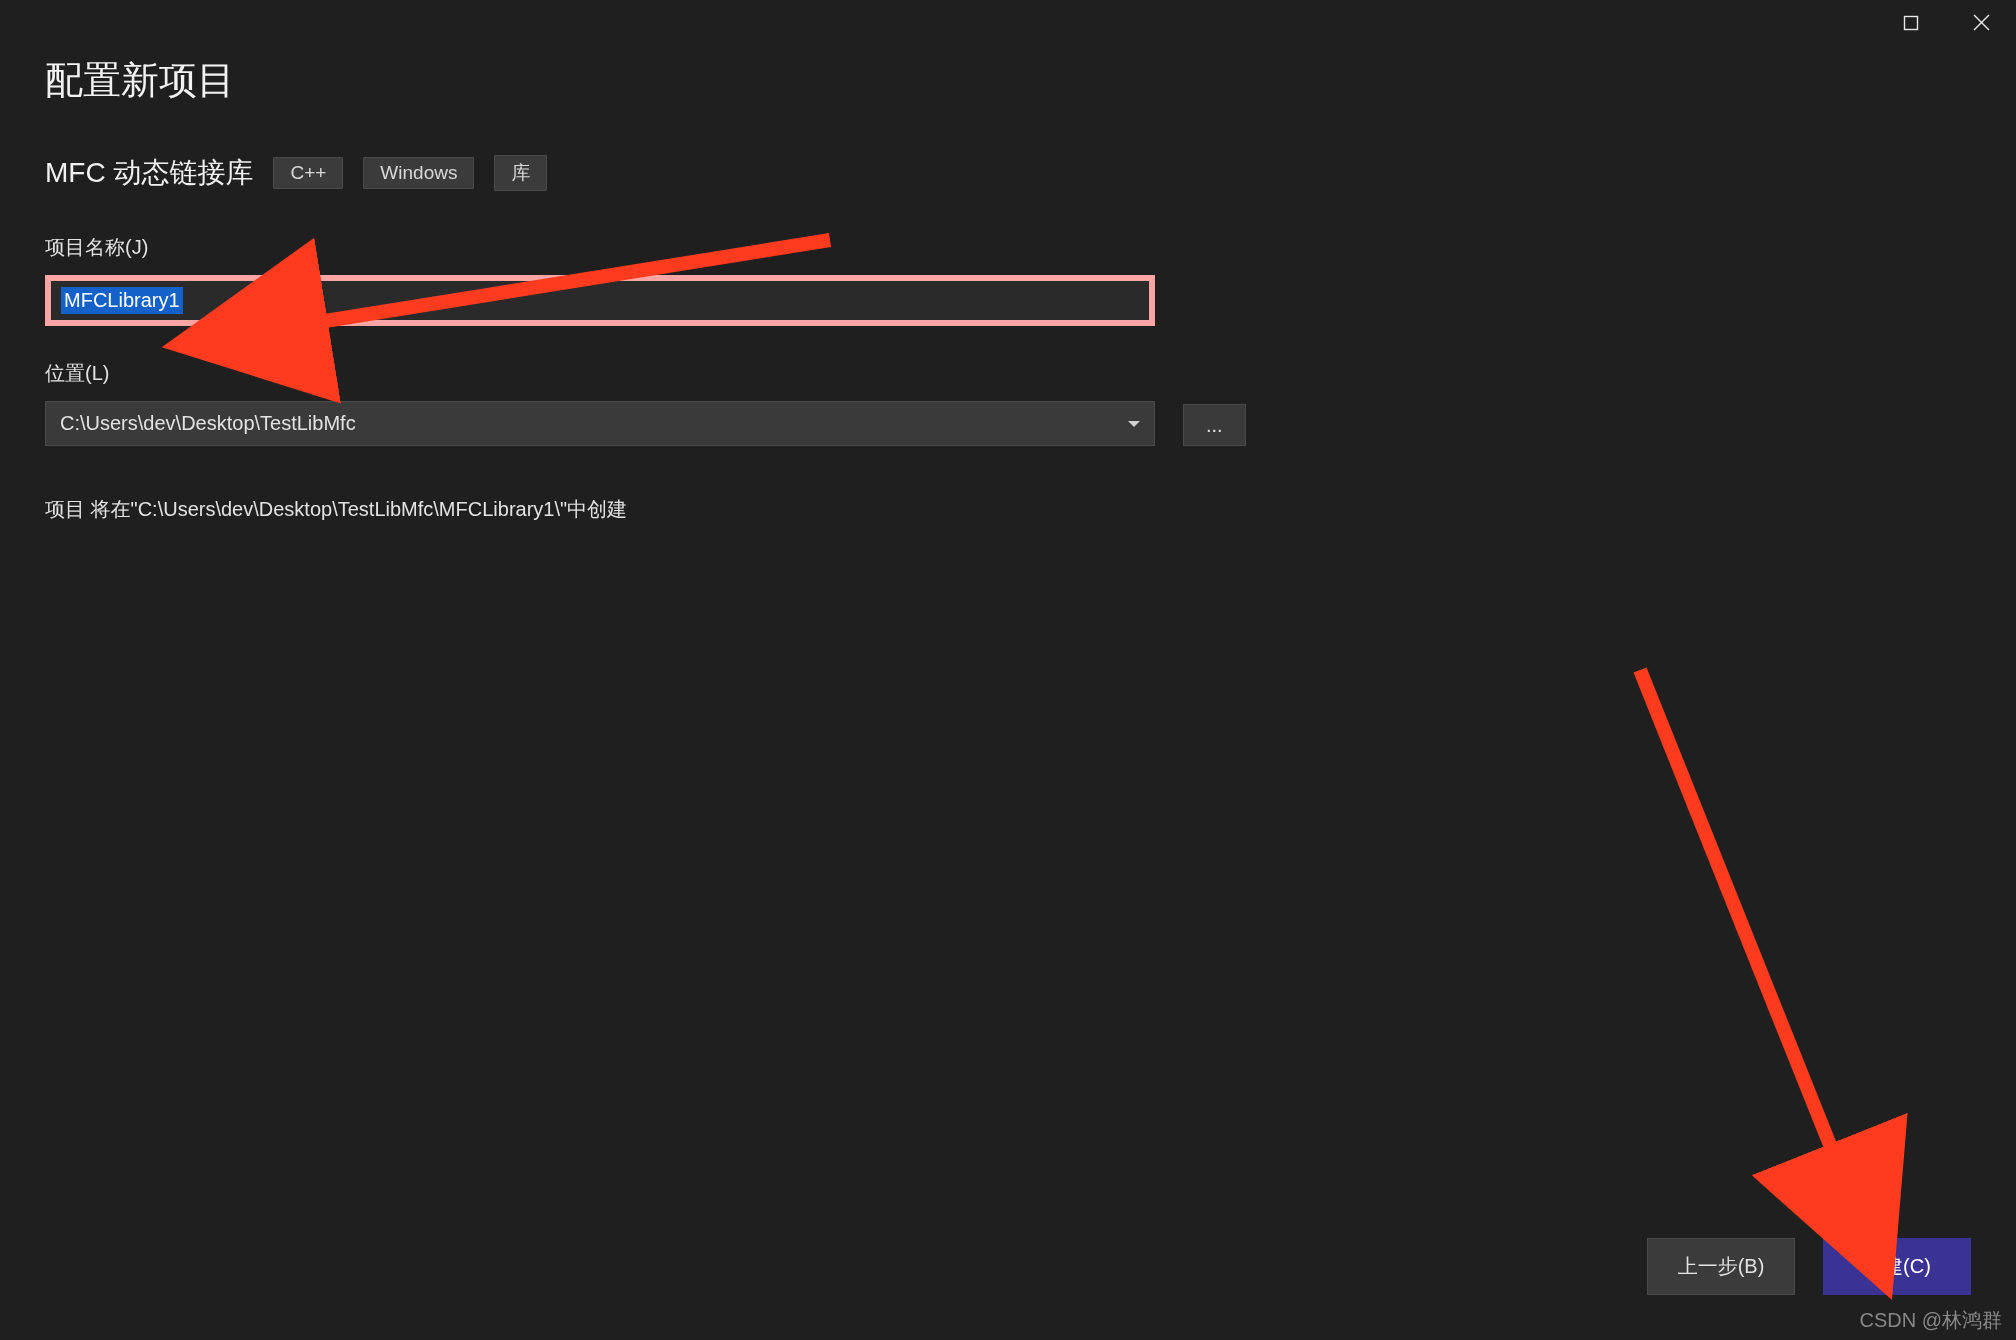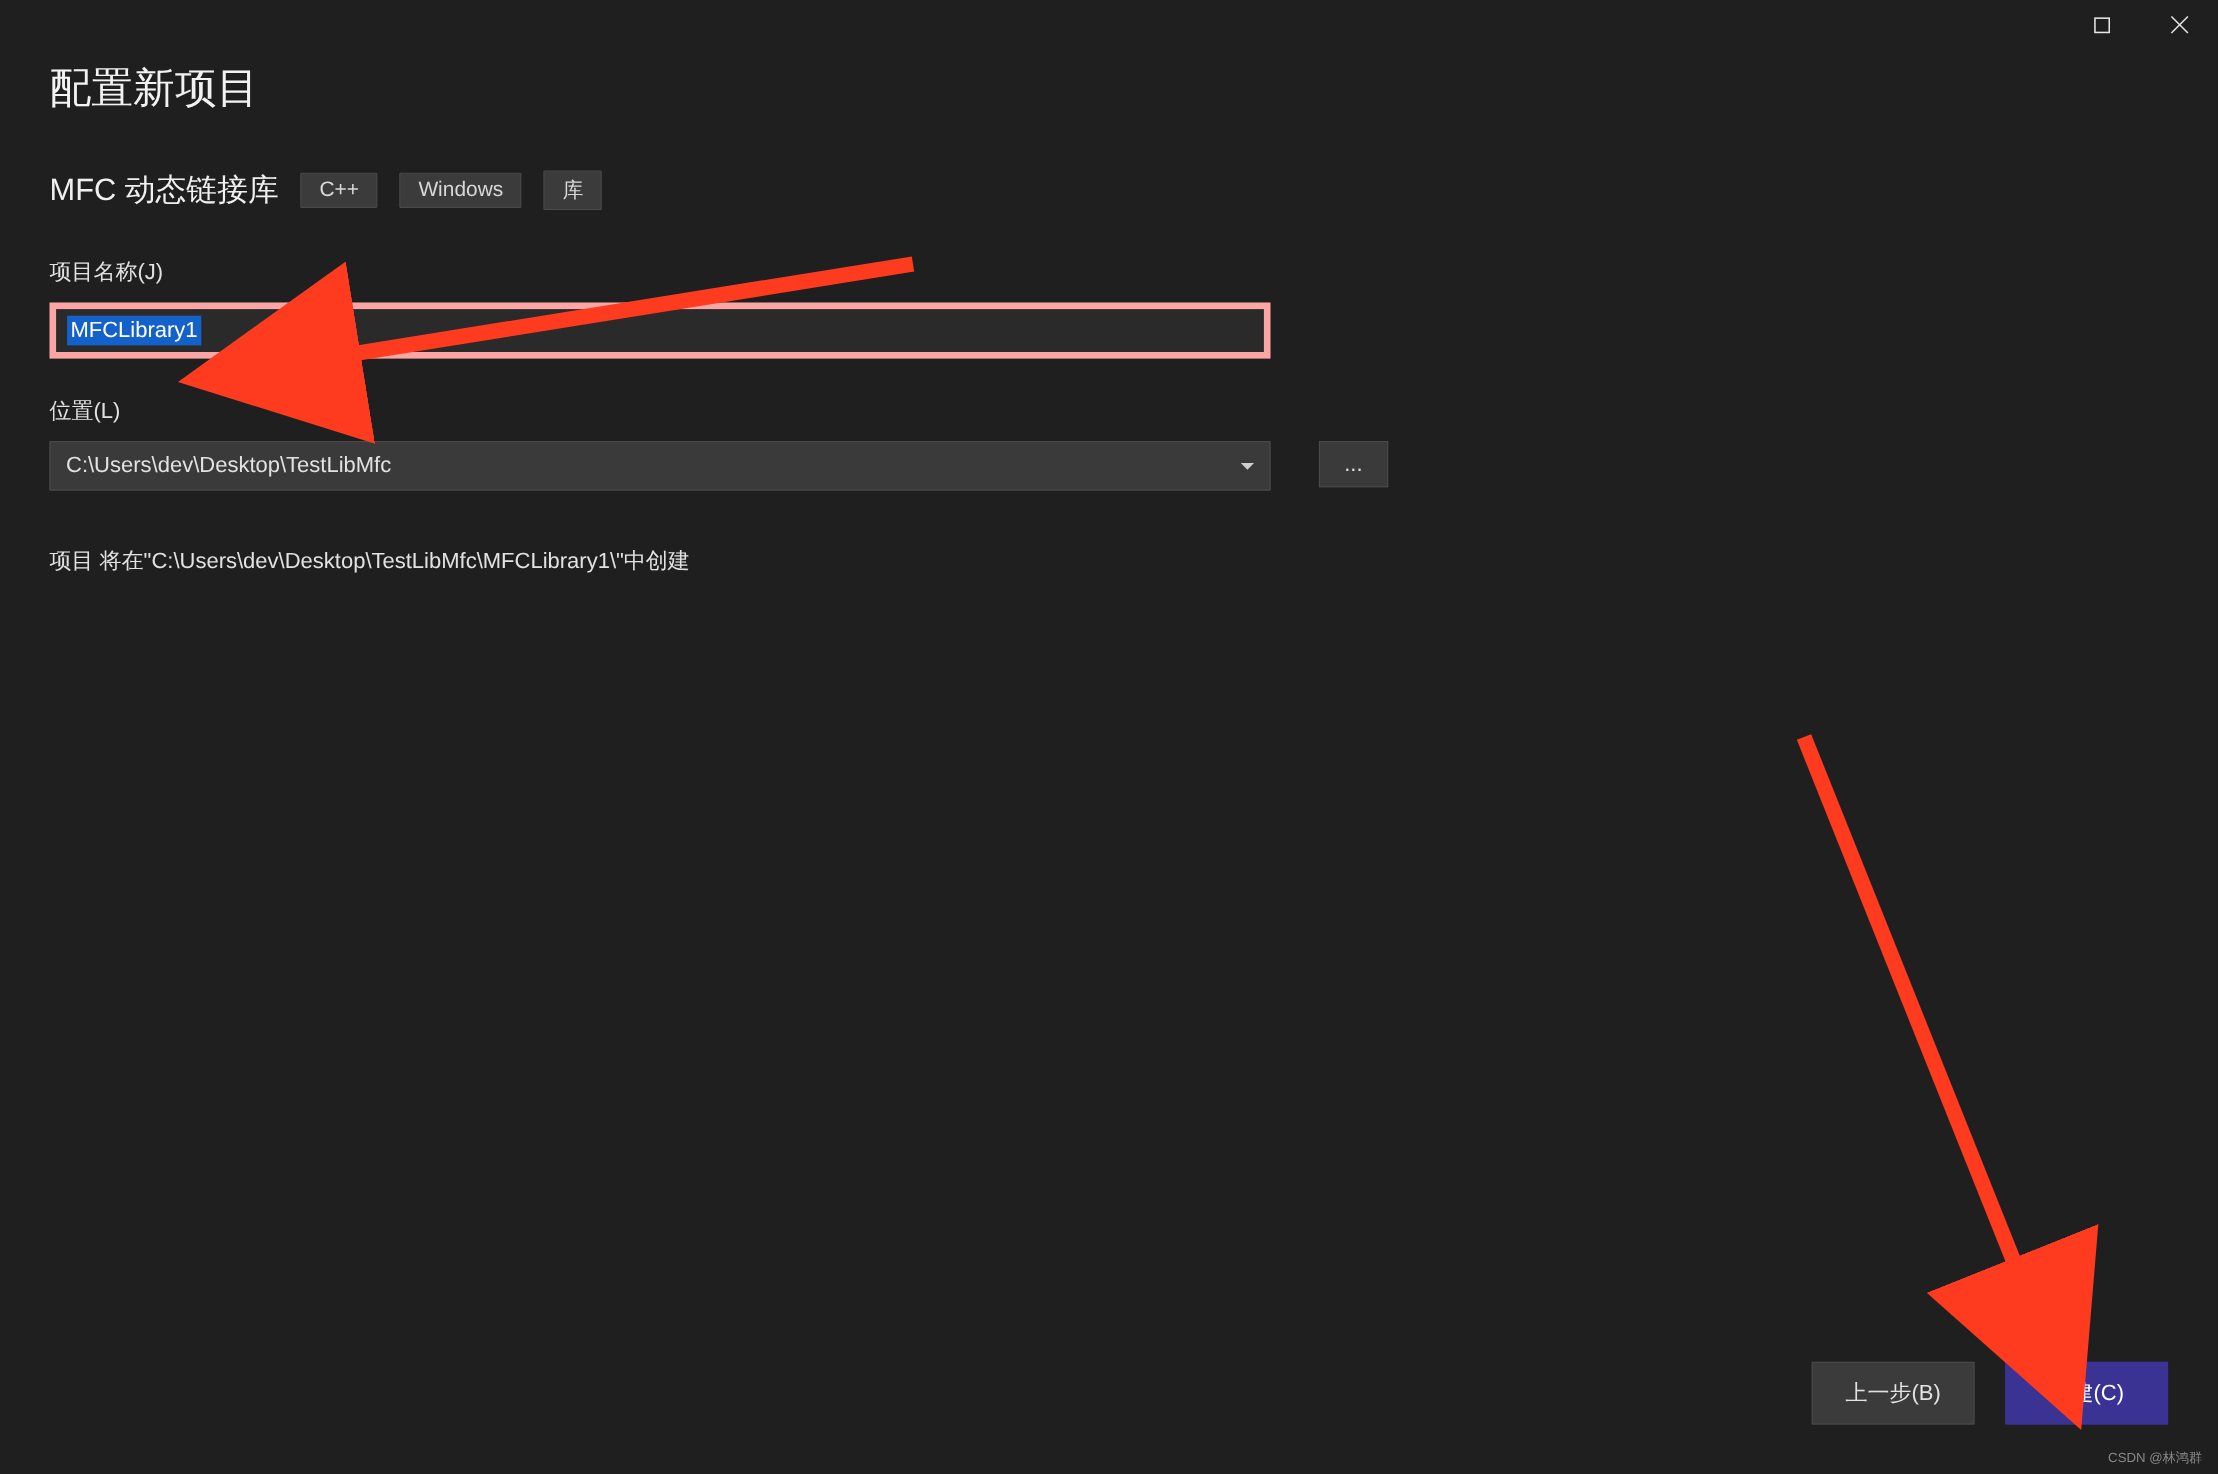--- a/index.html
+++ b/index.html
@@ -78,22 +78,22 @@
       align-items: center;
     }
     .name-input-text {
       font-size: 20px;
       color: #fff;
       background: #1462c9;
       padding: 2px 3px;
     }
     .location-row {
       display: flex;
-      gap: 44px;
-      align-items: flex-start;
+      gap: 28px;
+      align-items: flex-end;
     }
     .location-select {
       width: 1110px;
       background: #3a3a3a;
       border: 1px solid #4a4a4a;
       padding: 10px 14px;
       display: flex;
       align-items: center;
       justify-content: space-between;
       color: #e2e2e2;
@@ -141,21 +141,21 @@
     .btn-primary {
       background: #3b3394;
       color: #fff;
       border-color: #3b3394;
     }
     .watermark {
       position: absolute;
       bottom: 6px;
       right: 14px;
       color: #9a9a9a;
-      font-size: 12px;
+      font-size: 20px;
       opacity: .85;
     }
     .arrow-overlay {
       position: absolute;
       top: 0;
       left: 0;
       pointer-events: none;
       z-index: 5;
     }
   </style>

